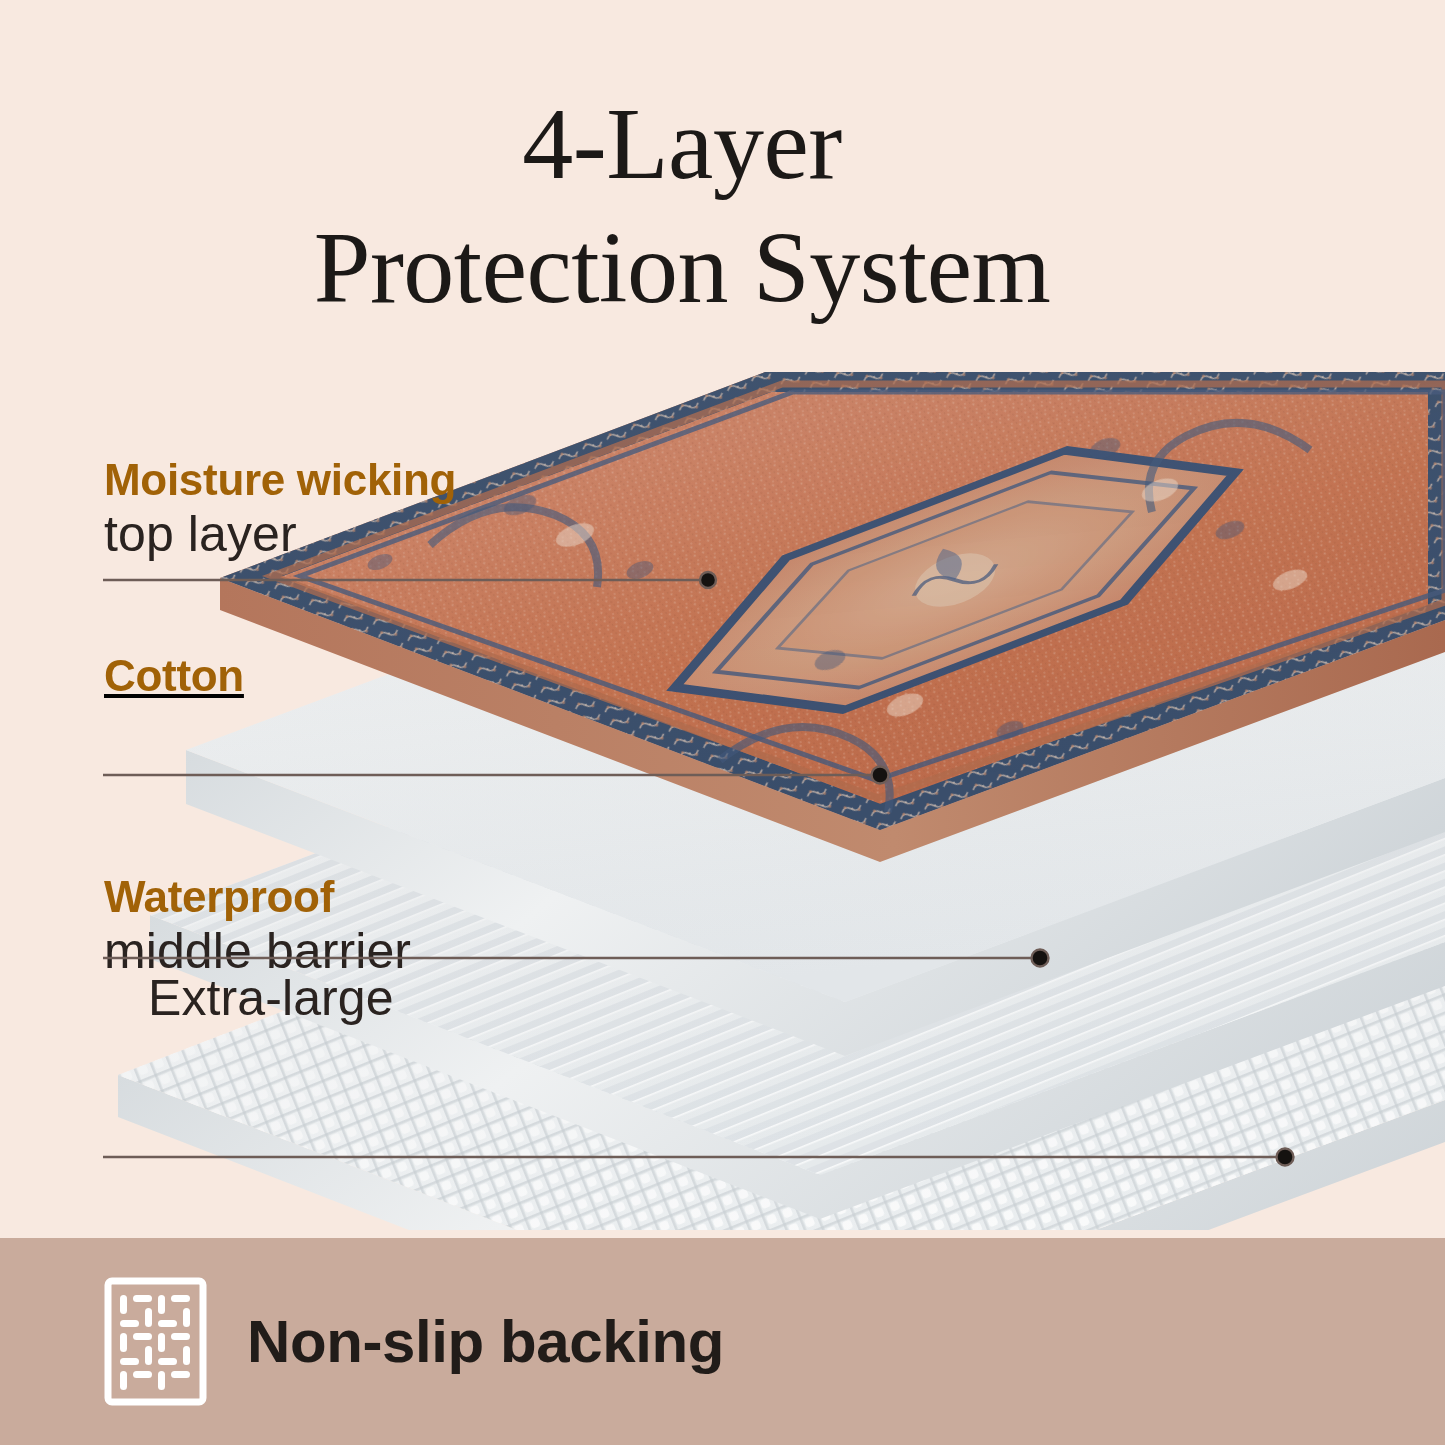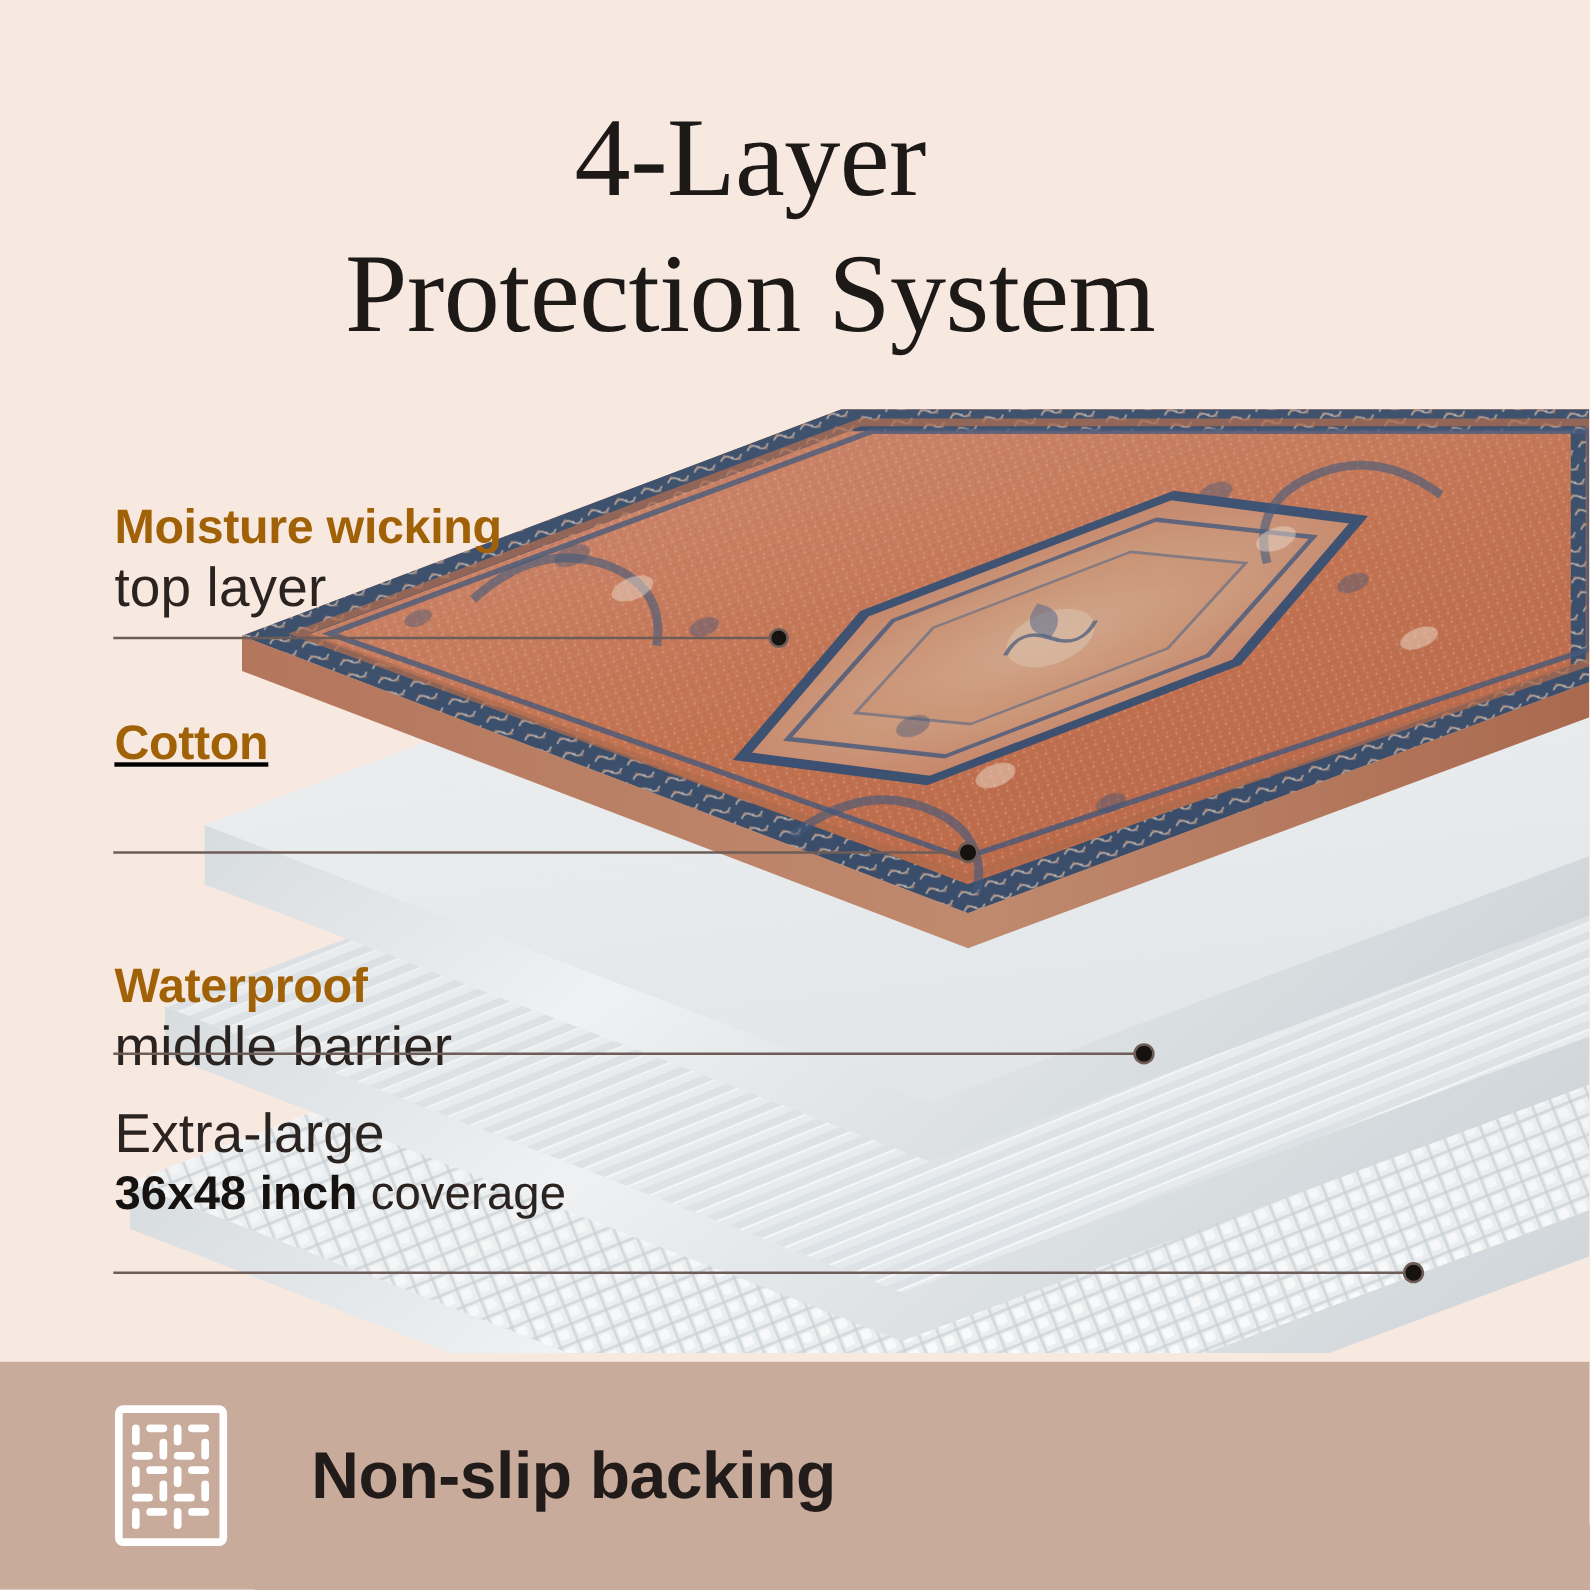--- a/index.html
+++ b/index.html
@@ -80,21 +80,21 @@
     white-space: nowrap;
   }
   .callout .mixed-line .em {
     font-weight: bold;
     color: #15120f;
   }
 
   #callout-1 { top: 455px; }
   #callout-2 { top: 651px; text-decoration: underline; }
   #callout-3 { top: 872px; }
-  #callout-4 { top: 1000px; }
+  #callout-4 { top: 968px; margin-left: 44px; }
 
   
   #leaders {
     position: absolute;
     left: 0; top: 0;
     width: 1445px; height: 1445px;
     pointer-events: none;
   }
   #leaders svg { display: block; width: 1445px; height: 1445px; }
 
@@ -109,21 +109,21 @@
     display: flex;
     align-items: center;
     padding-left: 104px;
   }
   #banner-icon {
     width: 103px;
     height: 129px;
     flex: 0 0 auto;
   }
   #banner-label {
-    margin-left: 76px;
+    margin-left: 40px;
     font-size: 60px;
     font-weight: 600;
     color: #211c19;
     letter-spacing: -0.4px;
     white-space: nowrap;
   }
 </style>
 </head>
 <body>
 
@@ -299,21 +299,20 @@
     <div class="bold-line">Cotton</div>
   </div>
 
   <div class="callout" id="callout-3">
     <div class="bold-line">Waterproof</div>
     <div class="light-line">middle barrier</div>
   </div>
 
   <div class="callout" id="callout-4">
     <div class="light-line">Extra-large</div>
-    <div class="mixed-line"><span class="em">36x48 inch</span><span> coverage</span></div>
   </div>
 
   <div id="leaders">
     <svg viewBox="0 0 1445 1445" xmlns="http://www.w3.org/2000/svg">
       <g stroke="#6e5d57" stroke-width="2.4" fill="#151210">
         <line x1="103" y1="580" x2="708" y2="580"></line>
         <circle cx="708" cy="580" r="8"></circle>
 
         <line x1="103" y1="775" x2="880" y2="775"></line>
         <circle cx="880" cy="775" r="8.5"></circle>

